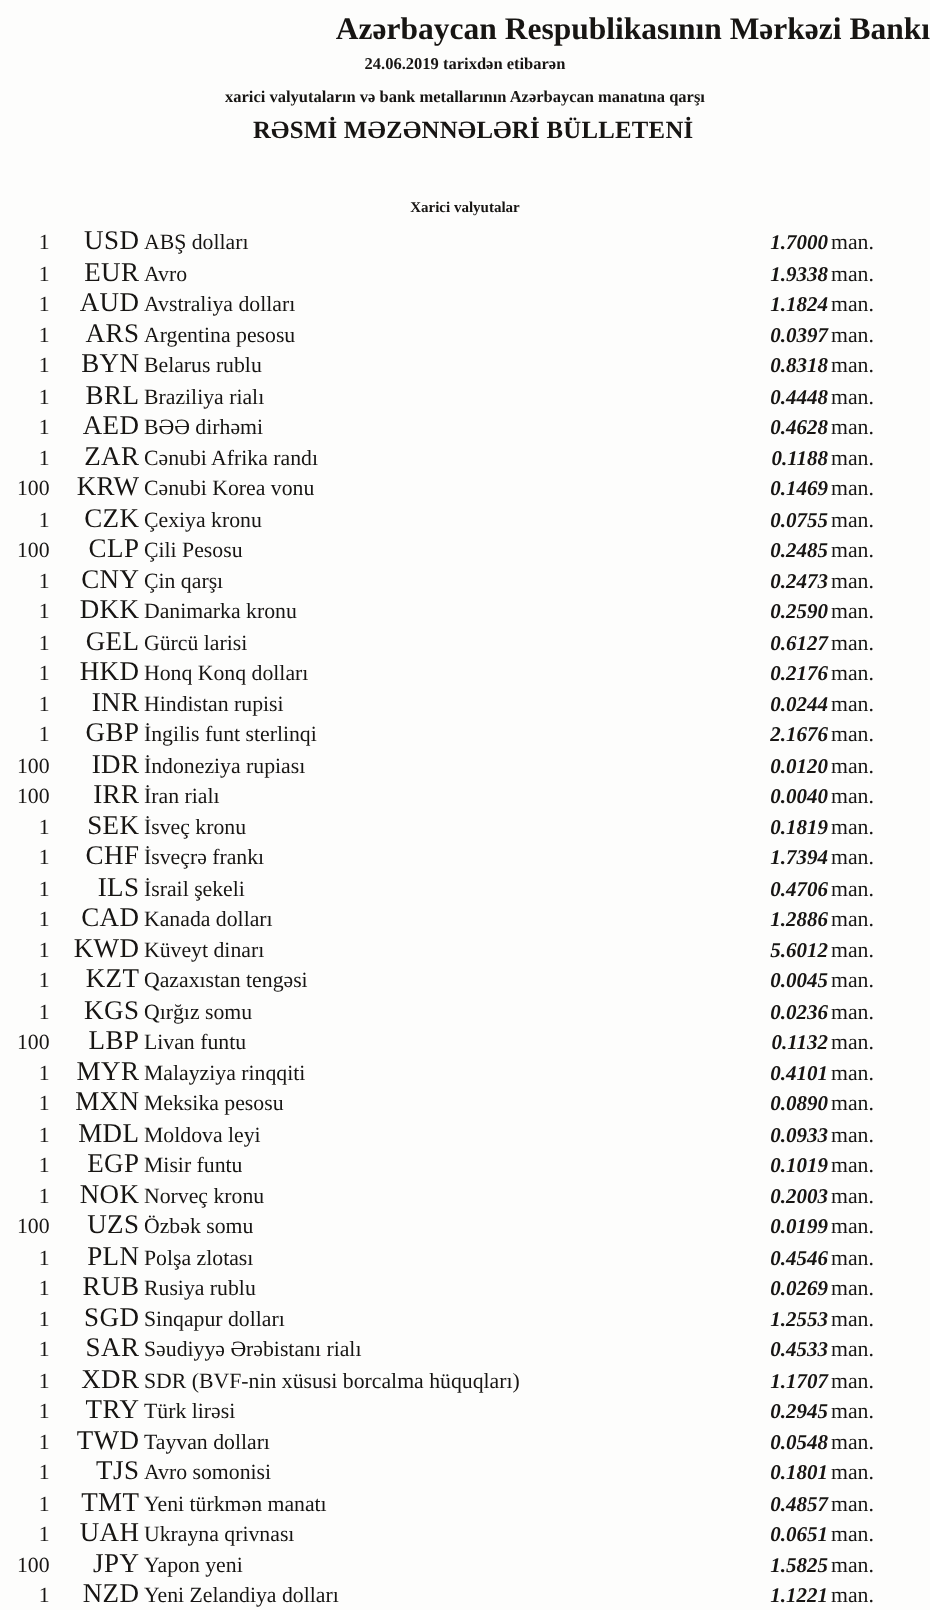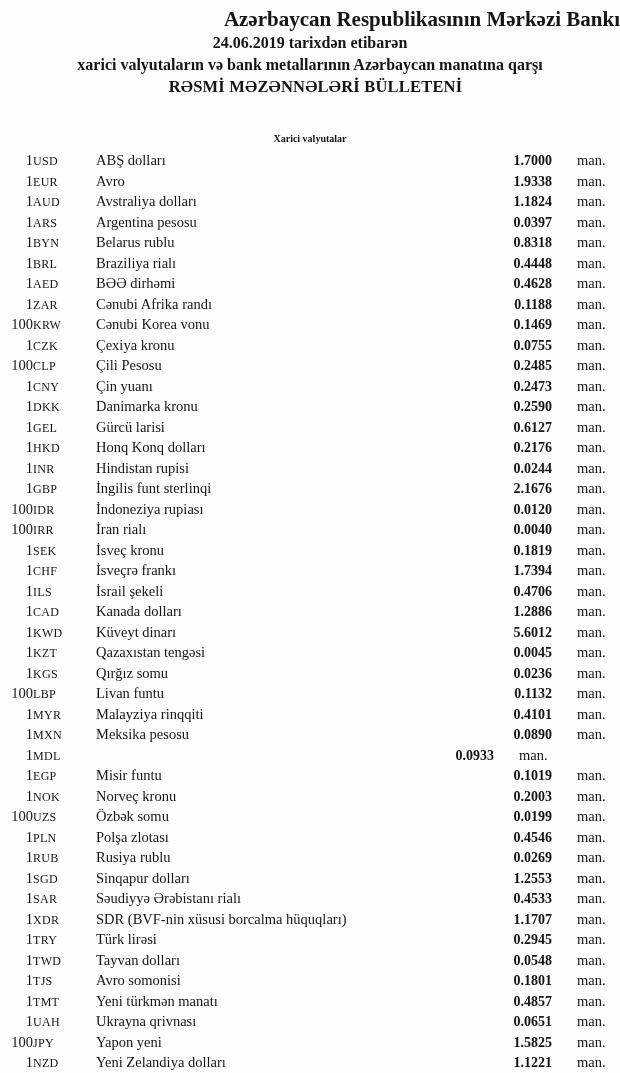--- a/index.html
+++ b/index.html
@@ -22,21 +22,21 @@
     text-align: center;
   }
   .title {
     font-size: 21px;
     font-weight: bold;
     line-height: 25px;
     margin: 7px 0 0 0;
     text-align: right;
   }
   .headline {
-    font-size: 16px;
+    font-size: 11px;
     font-weight: bold;
     line-height: 22px;
   }
   .bulletin-line {
     font-size: 16.5px;
     font-weight: bold;
     line-height: 22px;
     letter-spacing: 0.2px;
     padding-left: 11px;
   }
@@ -56,37 +56,38 @@
     padding: 0 23px 0 5px;
     height: 20.5px;
     line-height: 20.5px;
     align-items: baseline;
   }
   .qty {
     text-align: right;
     font-size: 14.5px;
   }
   .code {
-    text-align: left;
-    font-size: 12px;
+    text-align: right;
+    font-size: 18px;
     letter-spacing: 0.3px;
   }
   .name {
     padding-left: 3px;
     font-size: 14.5px;
     white-space: nowrap;
     overflow: hidden;
   }
   .rate {
     text-align: right;
     font-size: 14px;
     font-weight: bold;
+    font-style: italic;
   }
   .unit {
-    padding-left: 25px;
+    padding-left: 2px;
     font-size: 14.5px;
   }
 </style>
 </head>
 <body>
 
 <div class="page">
 
   <div class="header">
     <div class="title">Azərbaycan Respublikasının Mərkəzi Bankı</div>
@@ -171,21 +172,21 @@
       <div class="row">
         <span class="qty">100</span>
         <span class="code">CLP</span>
         <span class="name">Çili Pesosu</span>
         <span class="rate">0.2485</span>
         <span class="unit">man.</span>
       </div>
       <div class="row">
         <span class="qty">1</span>
         <span class="code">CNY</span>
-        <span class="name">Çin yuanı</span>
+        <span class="name">Çin qarşı</span>
         <span class="rate">0.2473</span>
         <span class="unit">man.</span>
       </div>
       <div class="row">
         <span class="qty">1</span>
         <span class="code">DKK</span>
         <span class="name">Danimarka kronu</span>
         <span class="rate">0.2590</span>
         <span class="unit">man.</span>
       </div>
@@ -297,20 +298,21 @@
       <div class="row">
         <span class="qty">1</span>
         <span class="code">MXN</span>
         <span class="name">Meksika pesosu</span>
         <span class="rate">0.0890</span>
         <span class="unit">man.</span>
       </div>
       <div class="row">
         <span class="qty">1</span>
         <span class="code">MDL</span>
+        <span class="name">Moldova leyi</span>
         <span class="rate">0.0933</span>
         <span class="unit">man.</span>
       </div>
       <div class="row">
         <span class="qty">1</span>
         <span class="code">EGP</span>
         <span class="name">Misir funtu</span>
         <span class="rate">0.1019</span>
         <span class="unit">man.</span>
       </div>

